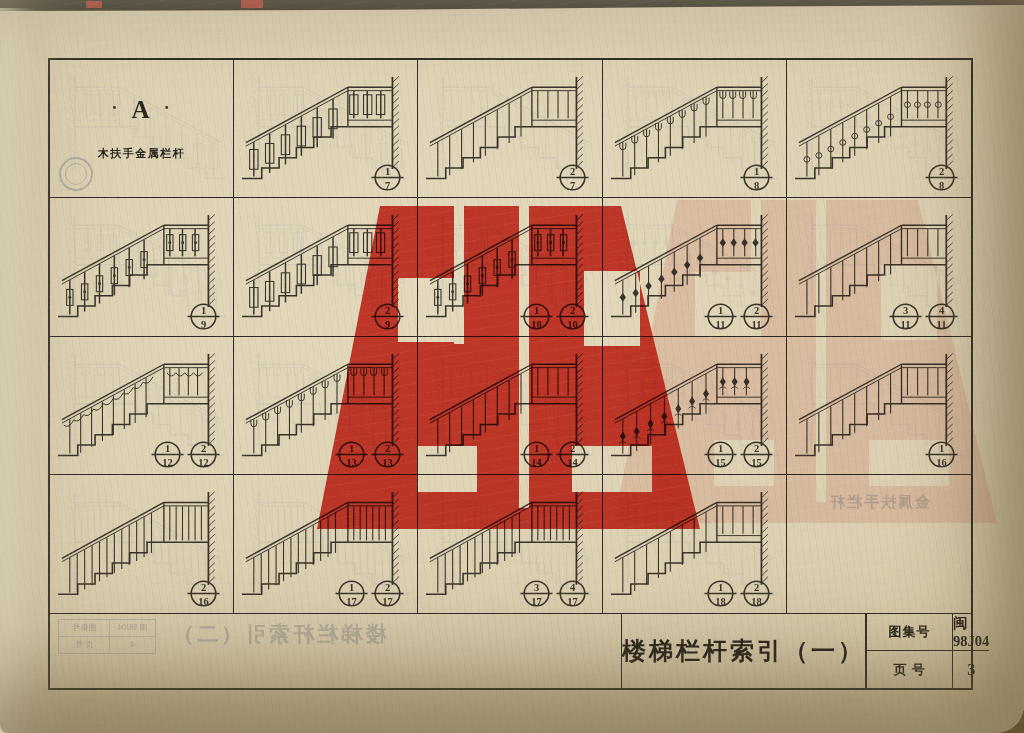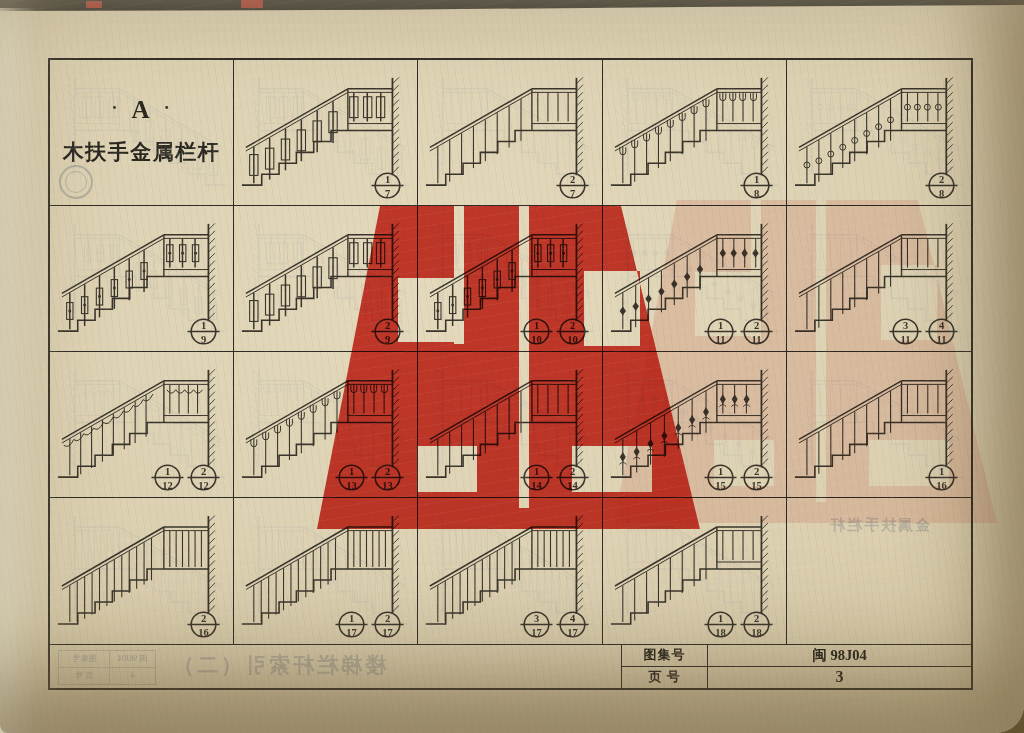--- a/index.html
+++ b/index.html
@@ -53,21 +53,21 @@
   .cell.lastcol{border-right:none;}
   .cell.lastrow{border-bottom:none;}
   .cell>svg{position:absolute;inset:0;width:100%;height:100%;}
   .refs{position:absolute;right:13px;bottom:4px;display:flex;gap:3px;}
   .ref svg{display:block;}
   .ref text{font-family:"Liberation Serif",serif;font-size:10.5px;font-weight:600;}
 
   .sec-a{margin-top:36px;text-align:center;font-size:25px;font-weight:bold;
     color:#2a2721;letter-spacing:2px;position:relative;}
   .sec-a .dot{font-size:18px;vertical-align:4px;padding:0 12px;color:#3a362e;}
-  .sec-name{text-align:center;margin-top:14px;font-size:21px;font-weight:bold;
+  .sec-name{text-align:center;margin-top:22px;font-size:11px;font-weight:bold;
     color:#2a2721;letter-spacing:1.5px;}
   .seal{position:absolute;left:9px;bottom:6px;width:30px;height:30px;border-radius:50%;
     border:2px solid rgba(95,108,124,.35);}
   .seal::after{content:"";position:absolute;inset:4px;border-radius:50%;
     border:1px solid rgba(95,108,124,.3);}
   .ghost-text{
     position:absolute;left:0;right:0;top:18px;text-align:center;
     transform:scaleX(-1);font-size:15px;font-weight:bold;letter-spacing:2px;
     color:rgba(100,106,118,.30);filter:blur(.6px);
   }
@@ -2017,20 +2017,21 @@
     <div class="strip">
       <div class="strip-left">
         <div class="g-block">
           <span>闽 98J04</span>
           <span>图集号</span>
           <span>4</span>
           <span>页 号</span>
         </div>
         <div class="g-title">楼梯栏杆索引（二）</div>
       </div>
+      <div class="strip-title">楼梯栏杆索引（一）</div>
       <div class="tblock">
         <div class="tb lab">图集号</div>
         <div class="tb val v1">闽 98J04</div>
         <div class="tb lab bot">页 号</div>
         <div class="tb val v2 bot">3</div>
       </div>
     </div>
   </div>
 
   <svg class="watermark" width="1024" height="733" viewBox="0 0 1024 733">

